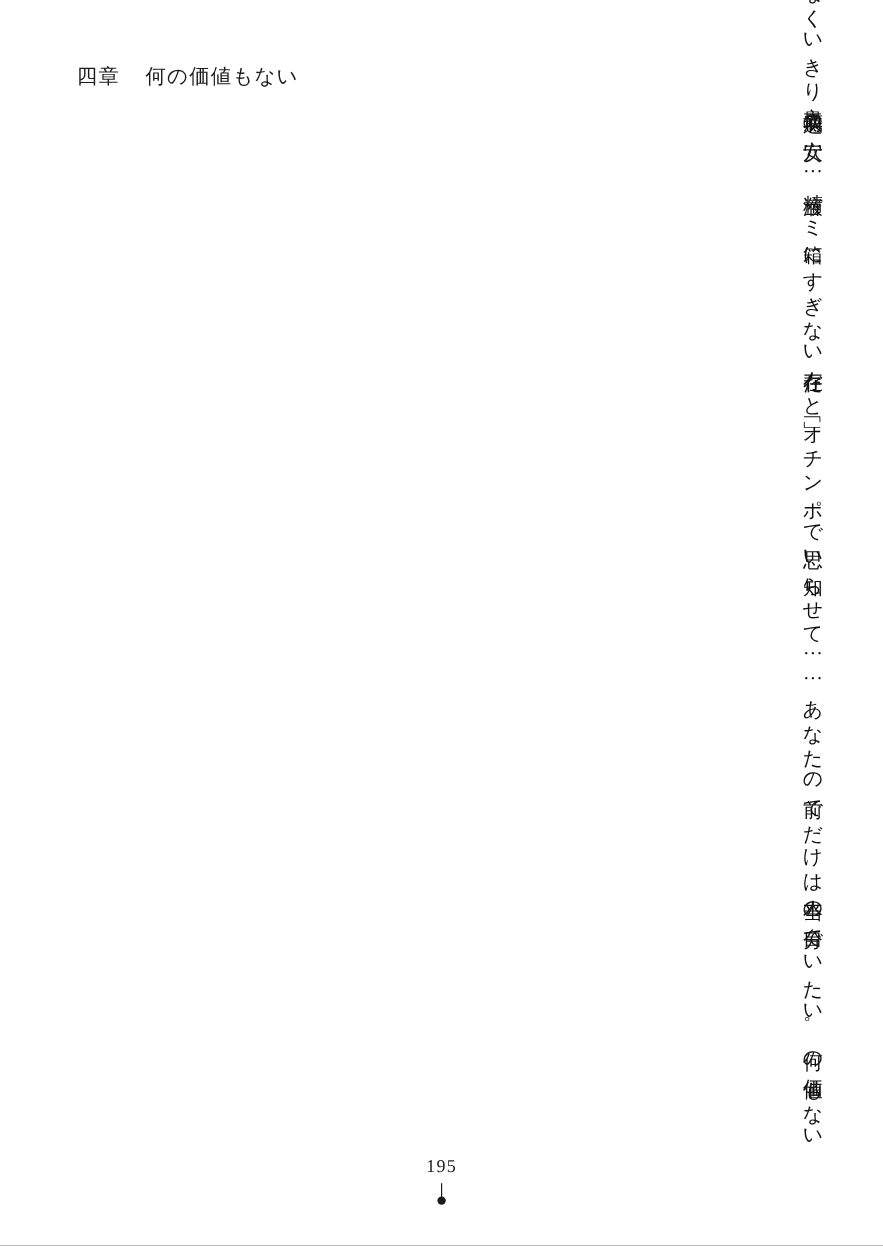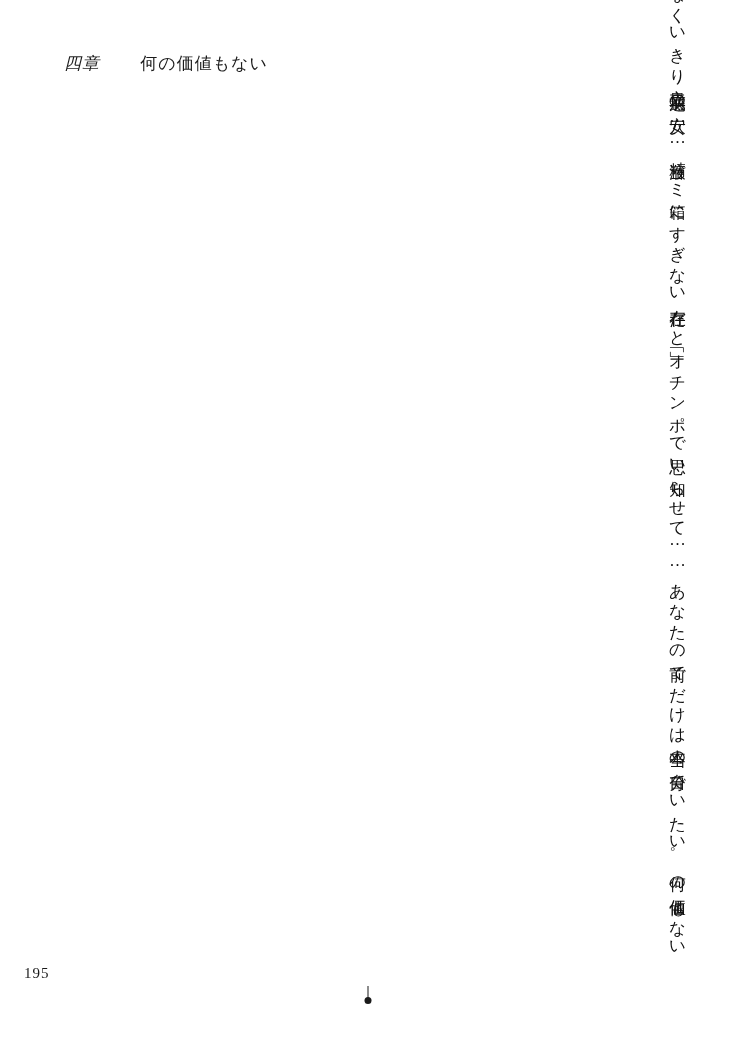--- a/index.html
+++ b/index.html
@@ -28,22 +28,21 @@
   .chapter-header {
     position: absolute;
     left: 40px;
     top: 30px;
     font-size: 17px;
     letter-spacing: 1px;
     white-space: nowrap;
     color: #1a1a1a;
   }
   .chapter-header .ch-num {
-    margin-right: 35px;
-    font-style: italic;
+    margin-right: 16px;
   }
   
   .vtext {
     position: absolute;
     top: 68px;
     left: 30px;
     right: 18px;
     height: 860px;
     writing-mode: vertical-rl;
     -webkit-writing-mode: vertical-rl;
@@ -64,21 +63,21 @@
     height: 100%;
     margin-left: 0;
     white-space: nowrap;
   }
   
   .page-number {
     position: absolute;
     bottom: 34px;
     left: 0;
     right: 0;
-    text-align: left;
+    text-align: center;
     font-size: 15px;
     letter-spacing: 1px;
     color: #1a1a1a;
   }
   .footer-mark {
     position: absolute;
     bottom: 12px;
     left: 50%;
     transform: translateX(-50%);
     width: 7px;

